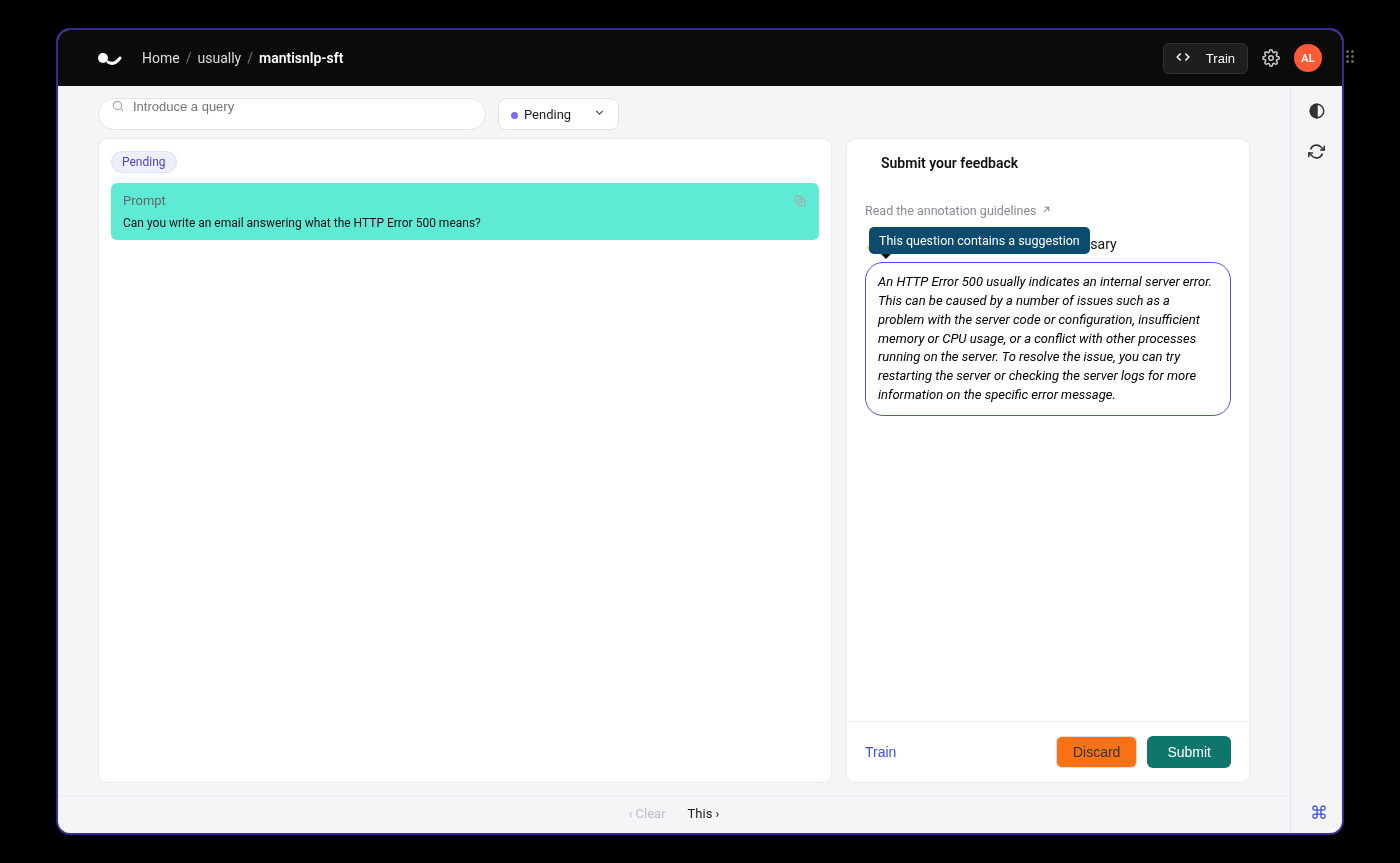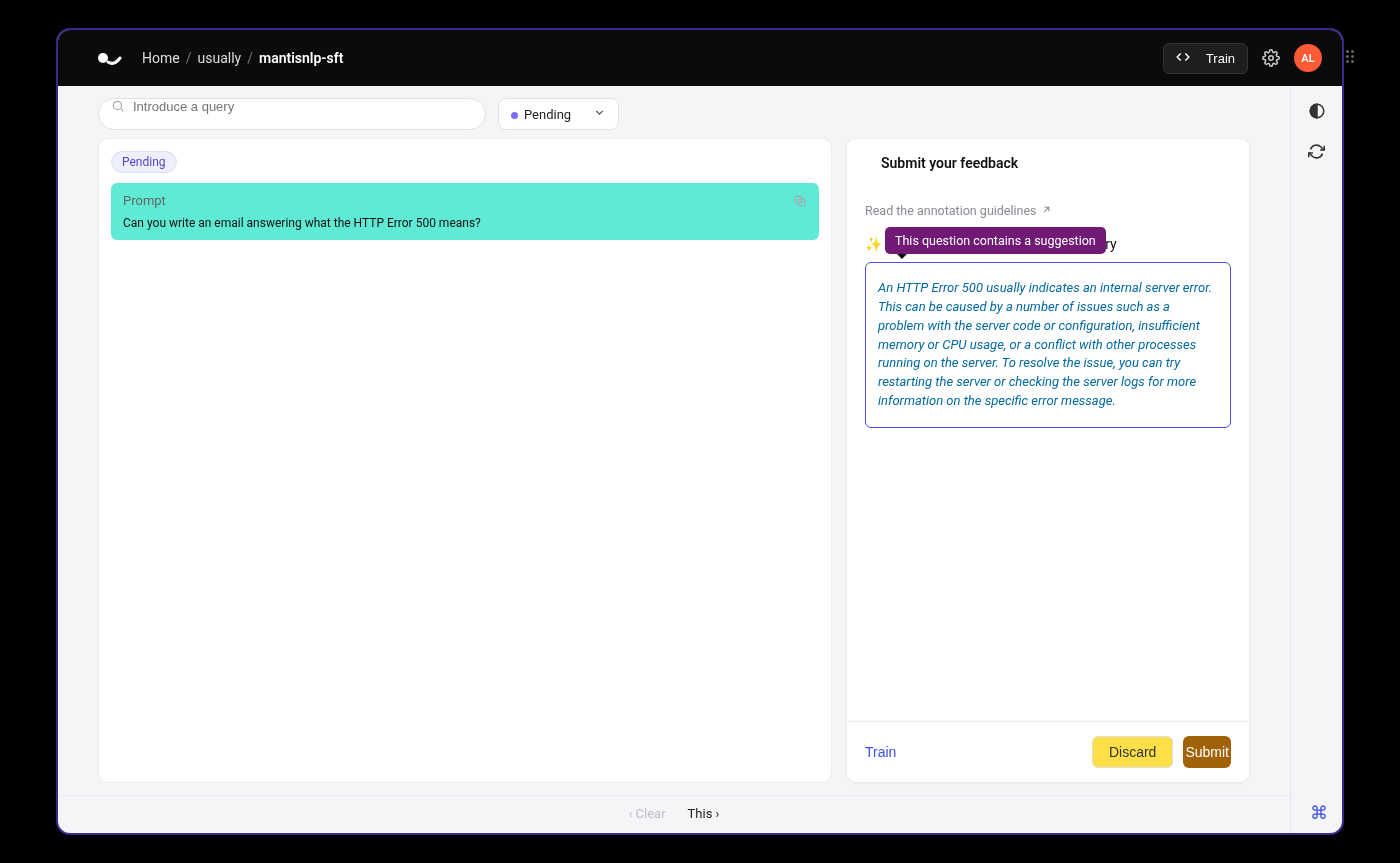--- a/index.html
+++ b/index.html
@@ -238,34 +238,34 @@
       gap: 4px;
       margin-top: 32px;
     }
     .sparkle-line {
       font-size: 14px;
       color: #111;
       margin-bottom: 10px;
     }
     .response-box {
       border: 1px solid #4b52e6;
-      border-radius: 6px;
-      padding: 16px 12px;
+      border-radius: 18px;
+      padding: 10px 12px;
       font-size: 13px;
-      color: #0369a1;
+      color: #000000;
       font-style: italic;
       line-height: 1.45;
       min-height: 130px;
     }
     
     .tooltip {
       position: absolute;
       top: 24px;
-      left: 20px;
-      background: #701a75;
+      left: 4px;
+      background: #0c4a6e;
       color: #fff;
       font-size: 12.5px;
       padding: 6px 10px;
       border-radius: 5px;
       white-space: nowrap;
       z-index: 20;
     }
     .tooltip::after {
       content: "";
       position: absolute;
@@ -289,33 +289,33 @@
       border: none;
       font-size: 14px;
       cursor: pointer;
     }
     .footer-right {
       display: flex;
       gap: 10px;
     }
     .discard-btn {
       border: 1px solid #ddd;
-      background: #fde047;
+      background: #f97316;
       color: #333;
       border-radius: 6px;
       padding: 7px 16px;
       font-size: 14px;
       cursor: pointer;
     }
     .submit-btn {
       border: none;
-      background: #a16207;
+      background: #0f766e;
       color: #fff;
       border-radius: 6px;
-      padding: 7px 2px;
+      padding: 7px 20px;
       font-size: 14px;
       font-weight: 500;
       cursor: pointer;
     }
     
     .paginator {
       border-top: 1px solid #ececf0;
       display: flex;
       align-items: center;
       justify-content: center;

